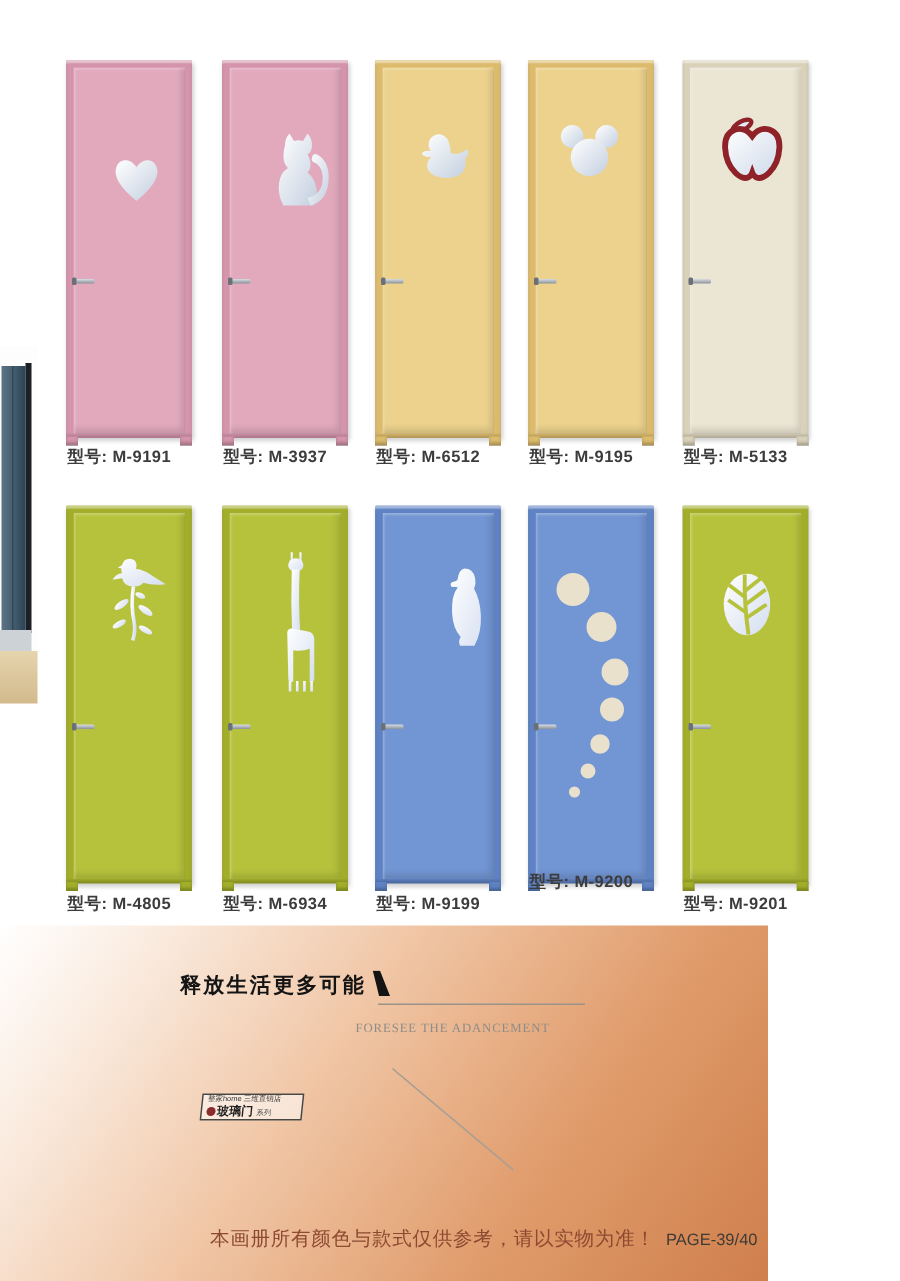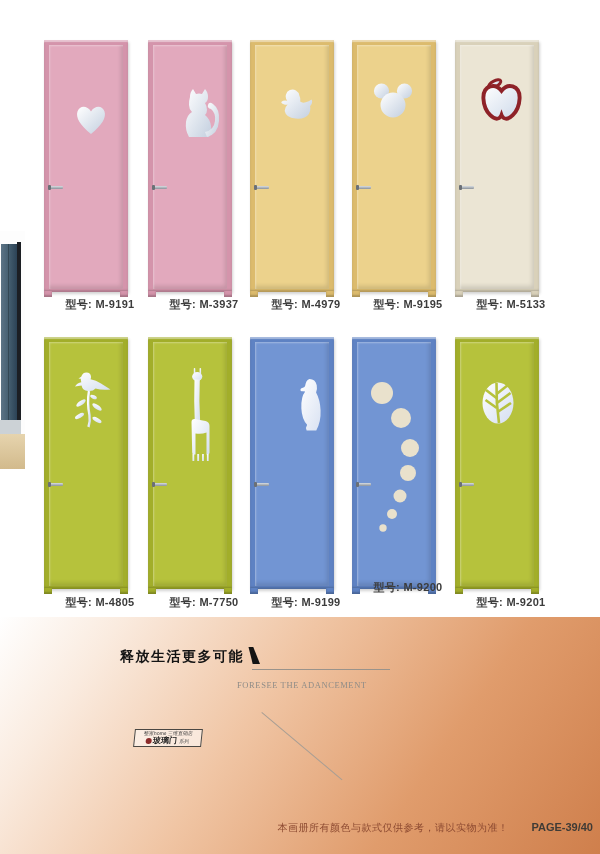--- a/index.html
+++ b/index.html
@@ -1,19 +1,19 @@
 <!DOCTYPE html>
 <html><head>
 <meta charset="utf-8">
 <style>
   * { margin:0; padding:0; box-sizing:border-box; }
   html,body { background:#e8e8e8; }
   #page {
     position:relative; width:600px; height:854px; background:#ffffff;
-    overflow:hidden; font-family:"Liberation Sans", sans-serif;text-align:center;
+    overflow:hidden; font-family:"Liberation Sans", sans-serif;
   }
 
   
   .door { position:absolute; width:84px; height:252px; }
   .frame {
     position:absolute; inset:0; background:var(--frame); border-radius:1px;
     box-shadow: inset 0 2px 1px rgba(255,255,255,.45), inset 0 -2px 2px rgba(0,0,0,.18), 1px 2px 3px rgba(0,0,0,.18);
   }
   .frame::before, .frame::after {
     content:""; position:absolute; bottom:-5px; width:8px; height:6px;
@@ -49,21 +49,21 @@
   .photo .panel { position:absolute; left:1px; top:13px; width:16px; height:176px;
     background:linear-gradient(90deg,#5d7486 0%,#466072 45%,#2c4356 100%); }
   .photo .seam { position:absolute; left:8px; top:13px; width:1px; height:176px; background:rgba(0,0,0,.25); }
   .photo .edge { position:absolute; left:17px; top:11px; width:4px; height:180px; background:#1c1f24; }
   .photo .skirt { position:absolute; left:0; top:189px; width:21px; height:14px; background:#ccd2d6; }
   .photo .floor { position:absolute; left:0; top:203px; width:25px; height:35px;
     background:linear-gradient(180deg,#e6d4ae,#d2ba8c); }
 
   
   .footer {
-    position:absolute; left:0; top:617px; width:600px; height:237px;
+    position:absolute; left:0; top:617px; width:512px; height:237px;
     background:linear-gradient(125deg,#ffffff 0%,#faebdf 16%,#f0c5a4 42%,#e09c6c 70%,#cf7f4c 100%);
   }
   .slogan { position:absolute; left:120px; top:31px; font-size:14px; font-weight:bold;
     color:#141414; letter-spacing:1.5px; }
   .mark { position:absolute; left:246px; top:30px; width:14px; height:17px; background:#141414;
     clip-path:polygon(18% 0, 52% 0, 100% 100%, 48% 100%); }
   .hline { position:absolute; left:252px; top:52px; width:138px; height:1px; background:#9a938b; }
   .title-cn { position:absolute; left:116px; top:57px; font-size:31px; line-height:32px; font-weight:bold;
     color:#161616; letter-spacing:1px; text-shadow:2px 3px 3px rgba(125,110,95,.45); }
   .en-small { position:absolute; left:237px; top:63px; font-size:8.5px; color:#8f8c87;
@@ -74,22 +74,22 @@
     border:1px solid #4a4743; transform:skewX(-6deg); background:rgba(255,255,255,.55);
     padding:1px 3px; overflow:hidden; }
   .series-line1 { font-size:5px; line-height:5px; color:#3a3a3a; white-space:nowrap; }
   .series-line2 { font-size:8px; line-height:9px; color:#1f1f1f; font-weight:bold; white-space:nowrap; }
   .series-dot { display:inline-block; width:6px; height:6px; border-radius:50%;
     background:#8c2b2b; vertical-align:middle; margin-right:1px; }
   .series-sub { font-size:5px; color:#555; font-weight:normal; }
   .diag { position:absolute; left:262px; top:95px; width:105px; height:1px; background:#a89e94;
     transform:rotate(40deg); transform-origin:0 0; }
   .disclaimer { position:absolute; right:7px; top:200px; white-space:nowrap; }
-  .disclaimer .cn { font-size:10px; color:#8d4a31; letter-spacing:.5px; }
-  .disclaimer .pg { font-size:11px; font-weight:bold; color:#3f3b36; margin-left:23px; }
+  .disclaimer .cn { font-size:13px; color:#8d4a31; letter-spacing:.5px; }
+  .disclaimer .pg { font-size:11px; font-weight:normal; color:#3f3b36; margin-left:7px; }
 </style>
 </head>
 <body>
 
 <div id="page">
 
   <div class="photo">
     <div class="panel"></div>
     <div class="seam"></div>
     <div class="edge"></div>
@@ -175,21 +175,21 @@
           </linearGradient>
         </defs>
       <ellipse cx="15" cy="5.5" rx="7" ry="3" fill="url(#glass5)" stroke="#8e2228" stroke-width="3" transform="rotate(-28 15 5.5)"></ellipse>
       <path d="M22 12.5 Q17 6 10.5 8 Q3 10.5 3.5 20.5 Q4 31 10.5 37.5 Q15.5 42.5 19.5 40.5 Q21.3 39.5 22 37.5 Q22.7 39.5 24.5 40.5 Q28.5 42.5 33.5 37.5 Q40 31 40.5 20.5 Q41 10.5 33.5 8 Q27 6 22 12.5 Z" fill="url(#glass5)" stroke="#8e2228" stroke-width="4"></path>
     </svg>
     <div class="handle"></div>
   </div>
 
   <div class="model-label" style="left:45px;top:297px">型号: M-9191</div>
   <div class="model-label" style="left:149px;top:297px">型号: M-3937</div>
-  <div class="model-label" style="left:251px;top:297px">型号: M-4979</div>
+  <div class="model-label" style="left:251px;top:297px">型号: M-6512</div>
   <div class="model-label" style="left:353px;top:297px">型号: M-9195</div>
   <div class="model-label" style="left:456px;top:297px">型号: M-5133</div>
 
   <div class="door c-green" style="left:44px;top:337px">
     <div class="frame"></div>
     <div class="slab"></div>
     <svg class="cutout" style="left:28px;top:34px" width="39" height="62" viewBox="0 0 39 62">
       <defs>
           <linearGradient id="glass6" x1="0" y1="0" x2="1" y2="1">
         <stop offset="0" stop-color="#ffffff"></stop>
@@ -283,21 +283,21 @@
         <path d="M17 23 L30.5 13"></path>
         <path d="M17.6 32 L31 23"></path>
         <path d="M16.5 18 L6 10"></path>
         <path d="M16.8 28 L5.5 20"></path>
       </g>
     </svg>
     <div class="handle"></div>
   </div>
 
   <div class="model-label" style="left:45px;top:595px">型号: M-4805</div>
-  <div class="model-label" style="left:149px;top:595px">型号: M-7750</div>
+  <div class="model-label" style="left:149px;top:595px">型号: M-6934</div>
   <div class="model-label" style="left:251px;top:595px">型号: M-9199</div>
   <div class="model-label" style="left:353px;top:580px">型号: M-9200</div>
   <div class="model-label" style="left:456px;top:595px">型号: M-9201</div>
 
   <div class="footer">
     <div class="slogan">释放生活更多可能</div>
     <div class="mark"></div>
     <div class="hline"></div>
     <div class="en-small">FORESEE THE ADANCEMENT</div>
     <div class="series-box">

